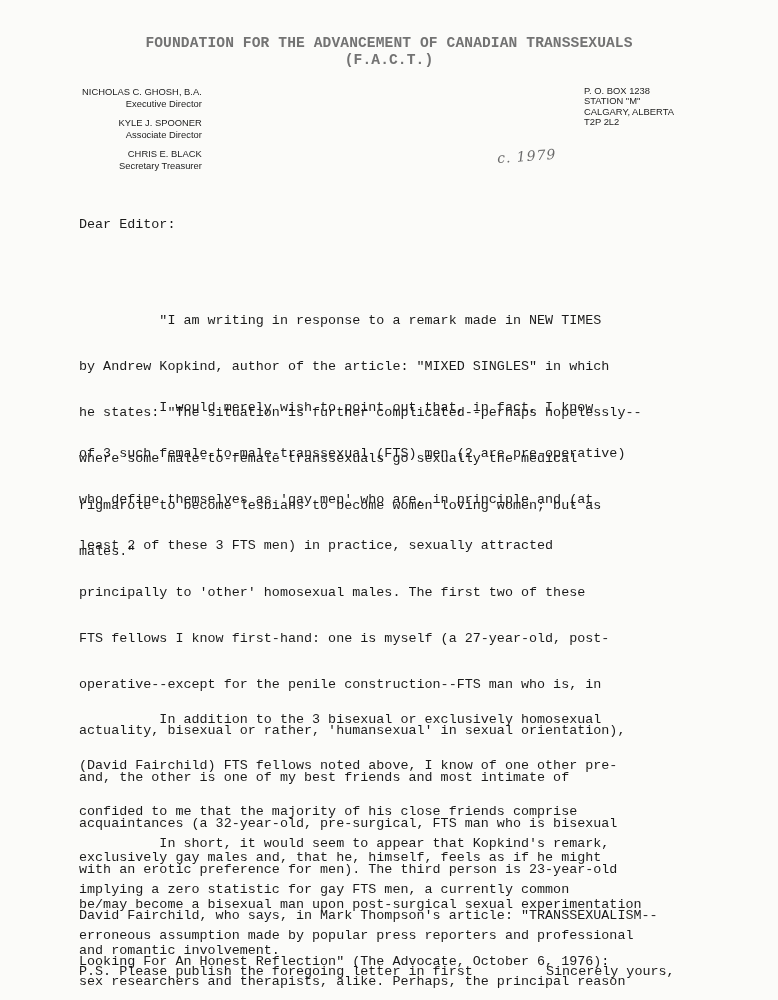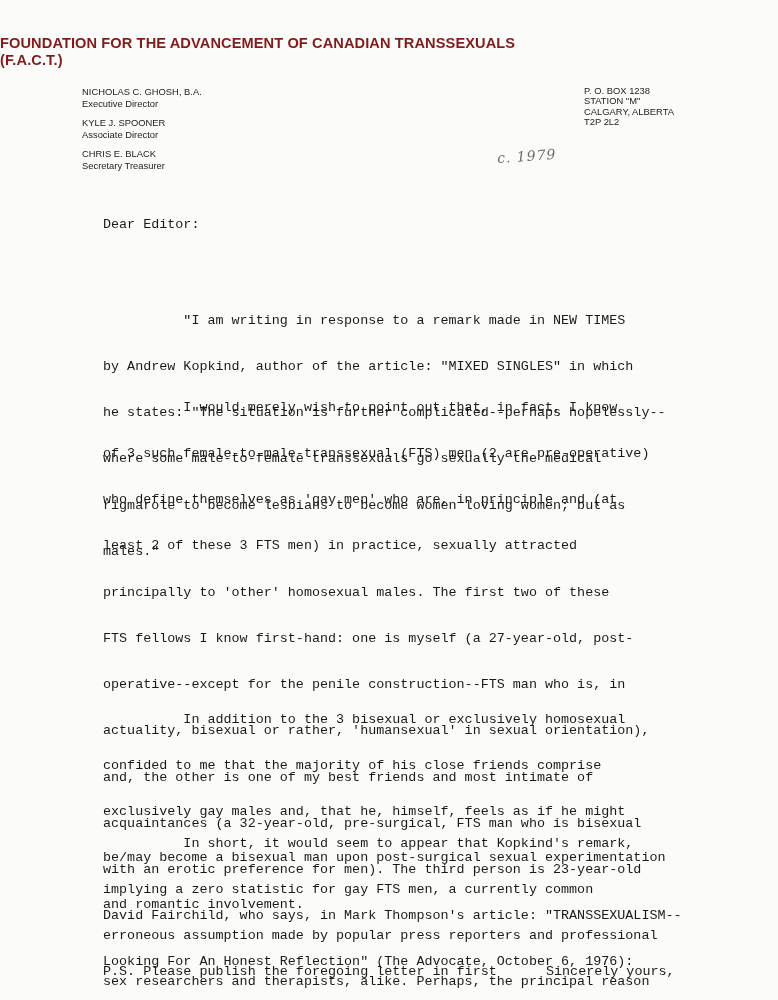--- a/index.html
+++ b/index.html
@@ -4,39 +4,39 @@
   <style>
     html, body { margin: 0; padding: 0; }
     body {
       width: 778px; height: 1000px; overflow: hidden;
       background: #fbfbf9;
       position: relative;
       color: #1c1c1c;
     }
     .page { position: absolute; left: 0; top: 0; width: 778px; height: 1000px; }
     .lh-title {
-      position: absolute; left: 0; width: 778px; text-align: left;
-      font-family: Liberation Sans, sans-serif; font-weight: bold;
-      font-size: 14.6px; letter-spacing: 0.1px; color: #7f1d1d;
+      position: absolute; left: 0; width: 778px; text-align: center;
+      font-family: Liberation Mono, monospace; font-weight: bold;
+      font-size: 14.6px; letter-spacing: 0.1px; color: #737373;
     }
     .lh-title.l1 { top: 35px; }
     .lh-title.l2 { top: 52px; }
-    .officers { position: absolute; left: 82px; top: 86px; font-family: "Liberation Sans", sans-serif; font-size: 9.4px; color: #222; }
+    .officers { position: absolute; left: 82px; top: 86px; font-family: "Liberation Sans", sans-serif; font-size: 9.4px; color: #222; text-align: right; }
     .officer { margin-bottom: 7px; line-height: 12px; }
     .address { position: absolute; left: 584px; top: 86px; font-family: "Liberation Sans", sans-serif; font-size: 9.4px; line-height: 10.4px; color: #222; }
     .annot {
       position: absolute; left: 497px; top: 148px;
       font-family: "DejaVu Serif", serif; font-style: italic;
       font-size: 14px; color: #6b6b6b; letter-spacing: 1px;
       transform: rotate(-4deg);
     }
     .tw {
       font-family: "Liberation Mono", monospace;
       font-size: 13.4px; line-height: 15.4px; color: #1a1a1a;
-      white-space: pre; position: absolute; left: 79px; margin-left: 24px;
+      white-space: pre; position: absolute; left: 79px;
     }
     .salutation { top: 217px; }
     .p1 { top: 282px; }
     .p2 { top: 369px; }
     .p3 { top: 681px; }
     .p4 { top: 805px; }
     .ps { top: 933px; }
     .closing { position: absolute; left: 546px; top: 933px; font-family: "Liberation Mono", monospace; font-size: 13.4px; line-height: 15.4px; color: #1a1a1a; white-space: pre; }
     .line { display: block; }
   </style>
@@ -100,20 +100,21 @@
     
     
     
     
     
     
   </div>
 
   <div class="tw p3">
     <span class="line">          In addition to the 3 bisexual or exclusively homosexual</span>
+    <span class="line">(David Fairchild) FTS fellows noted above, I know of one other pre-</span>
     <span class="line">confided to me that the majority of his close friends comprise</span>
     <span class="line">exclusively gay males and, that he, himself, feels as if he might</span>
     <span class="line">be/may become a bisexual man upon post-surgical sexual experimentation</span>
     <span class="line">and romantic involvement.</span>
   </div>
 
   <div class="tw p4">
     <span class="line">          In short, it would seem to appear that Kopkind's remark,</span>
     <span class="line">implying a zero statistic for gay FTS men, a currently common</span>
     <span class="line">erroneous assumption made by popular press reporters and professional</span>

